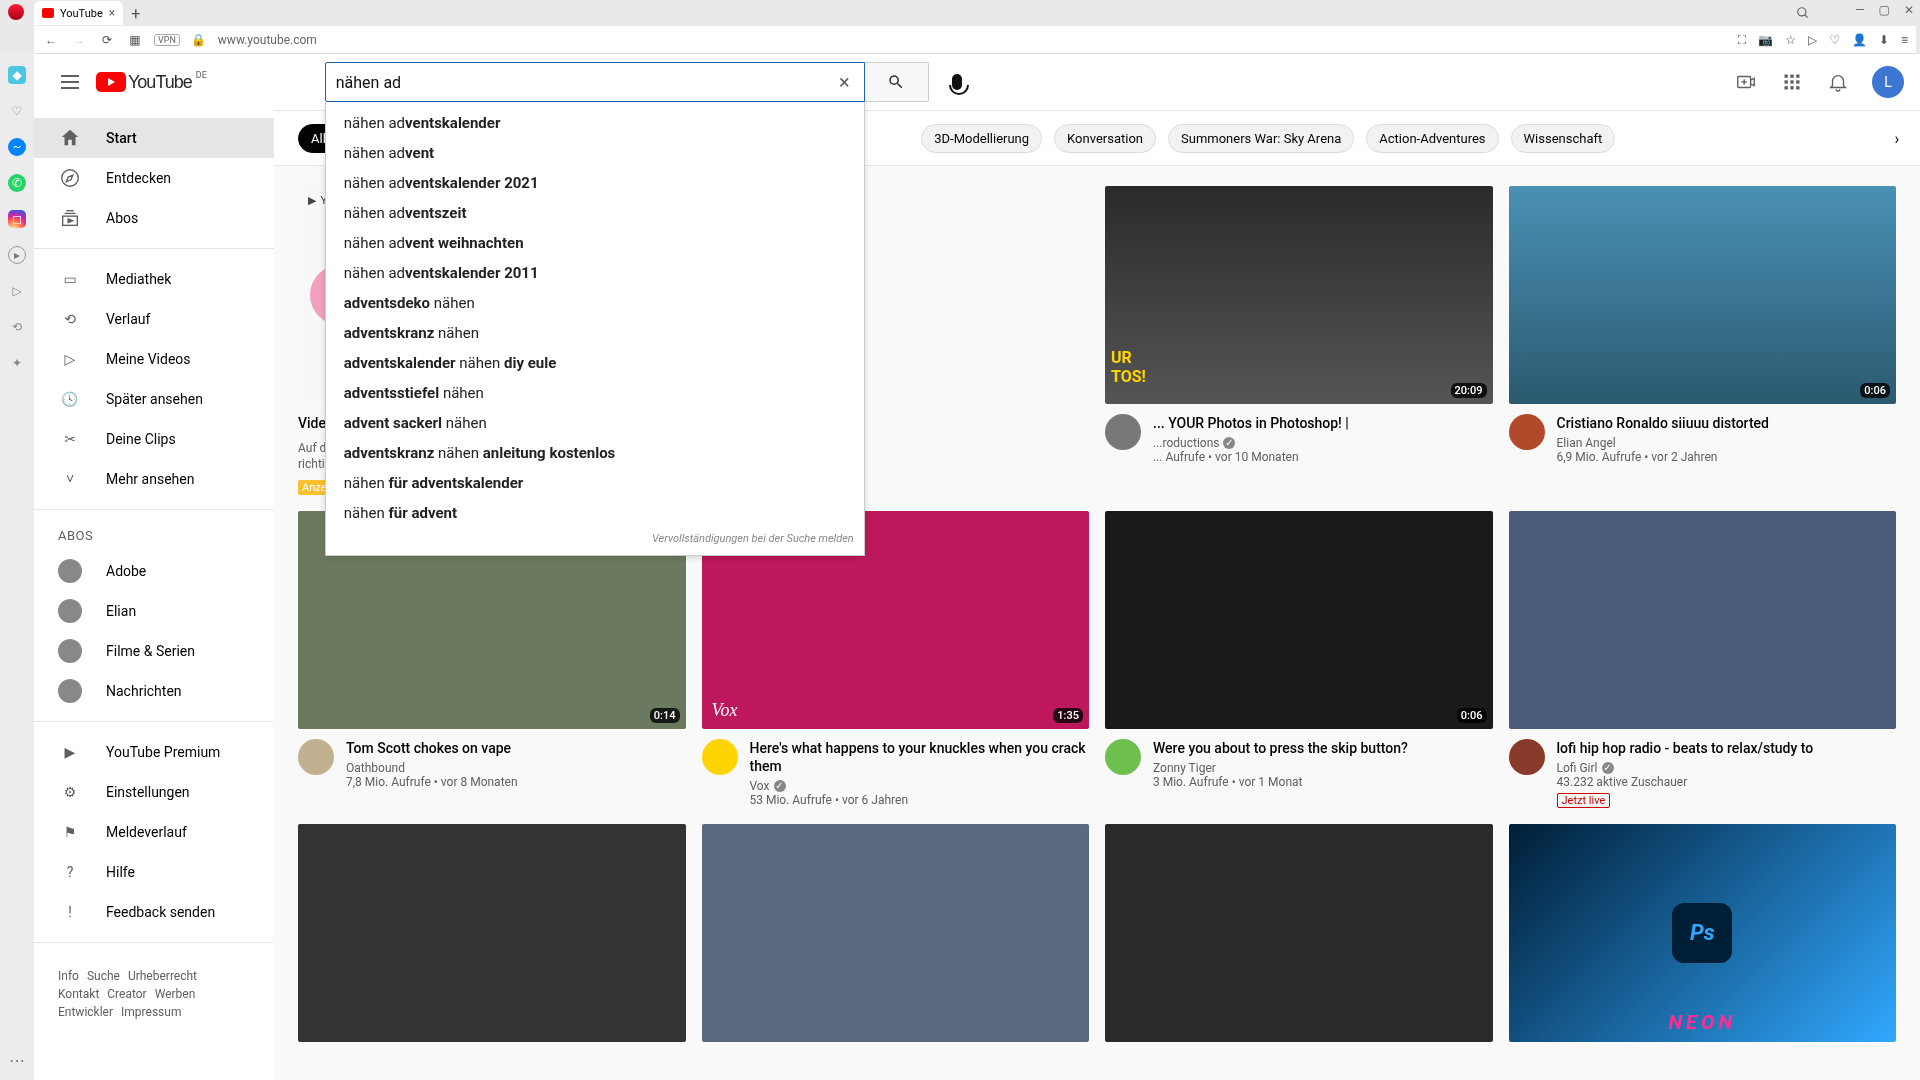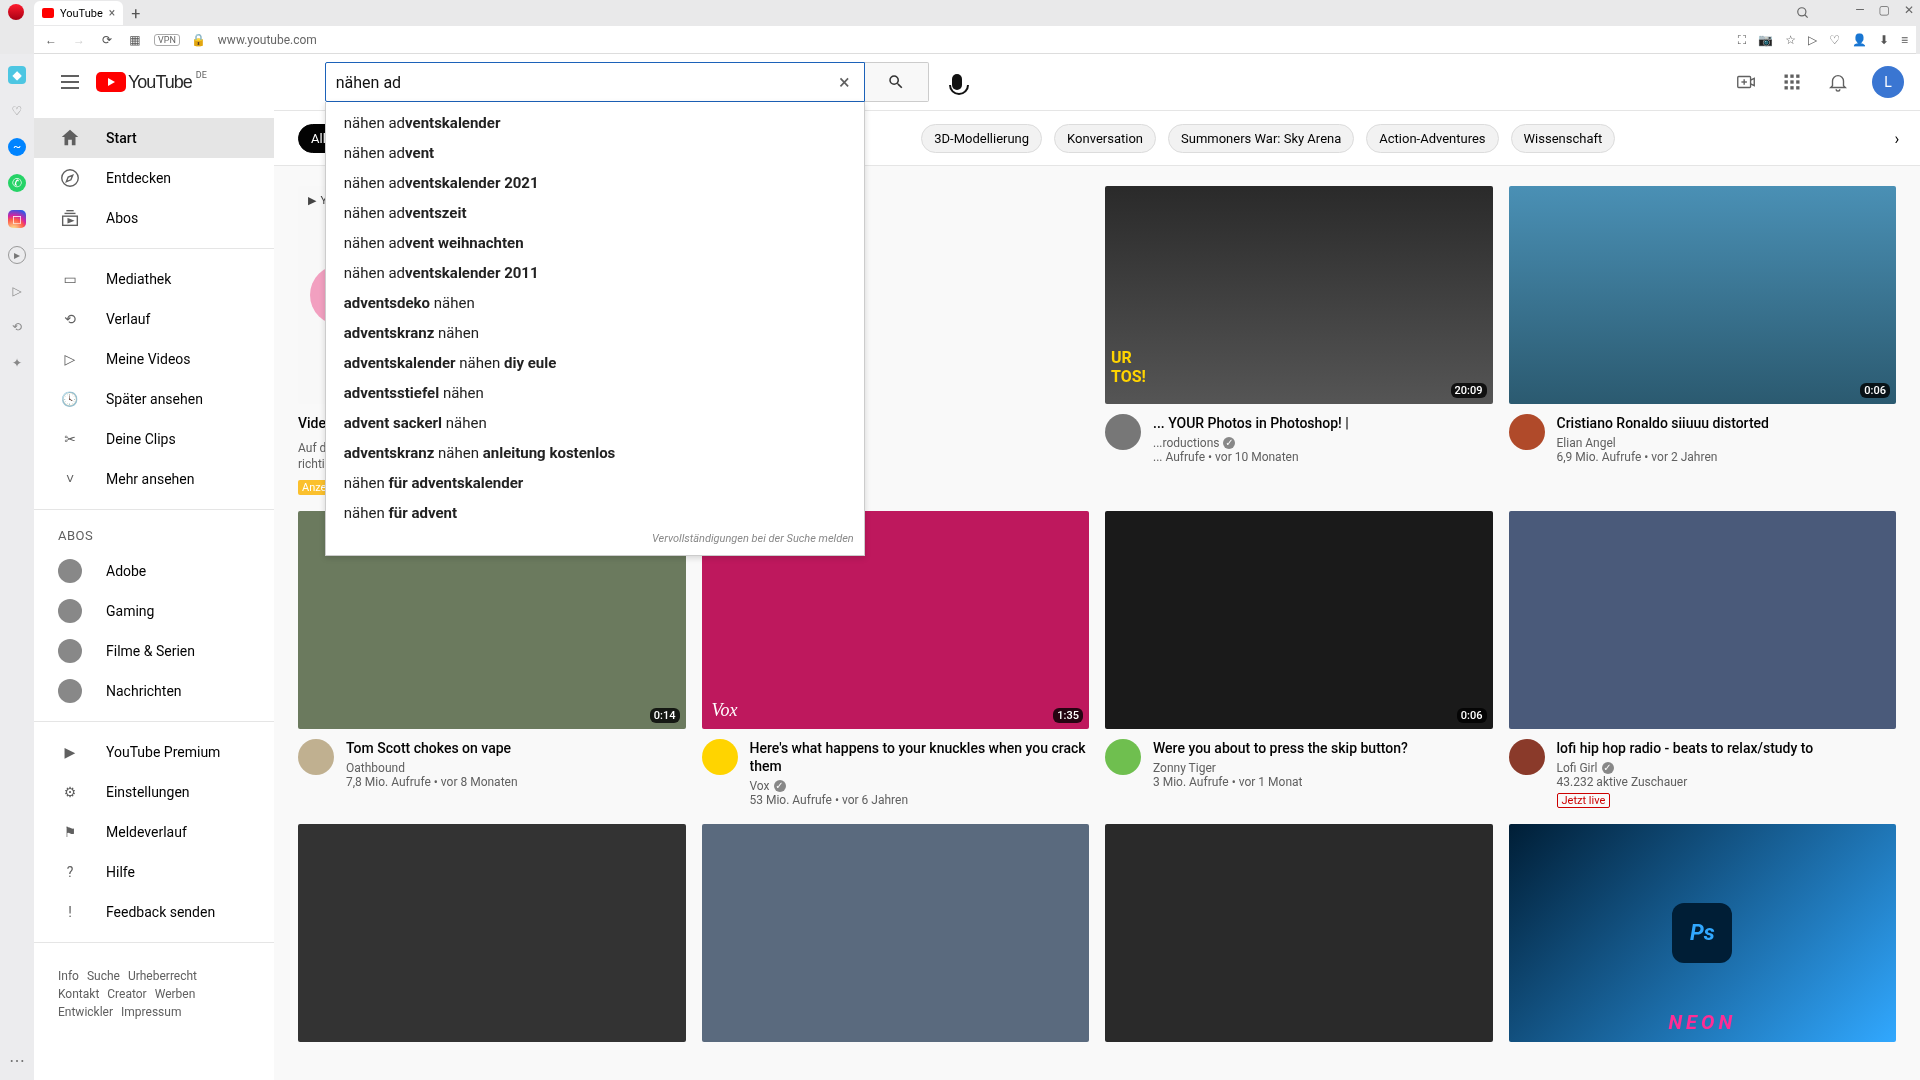--- a/index.html
+++ b/index.html
@@ -317,21 +317,21 @@
           <div class="side-item">
             <span class="ico">
               <span style="width:24px;height:24px;border-radius:50%;background:#888;display:block"></span>
             </span>
             <span>Adobe</span>
           </div>
           <div class="side-item">
             <span class="ico">
               <span style="width:24px;height:24px;border-radius:50%;background:#888;display:block"></span>
             </span>
-            <span>Gaming</span>
+            <span>Elian</span>
           </div>
           <div class="side-item">
             <span class="ico">
               <span style="width:24px;height:24px;border-radius:50%;background:#888;display:block"></span>
             </span>
             <span>Filme &amp; Serien</span>
           </div>
           <div class="side-item">
             <span class="ico">
               <span style="width:24px;height:24px;border-radius:50%;background:#888;display:block"></span>

